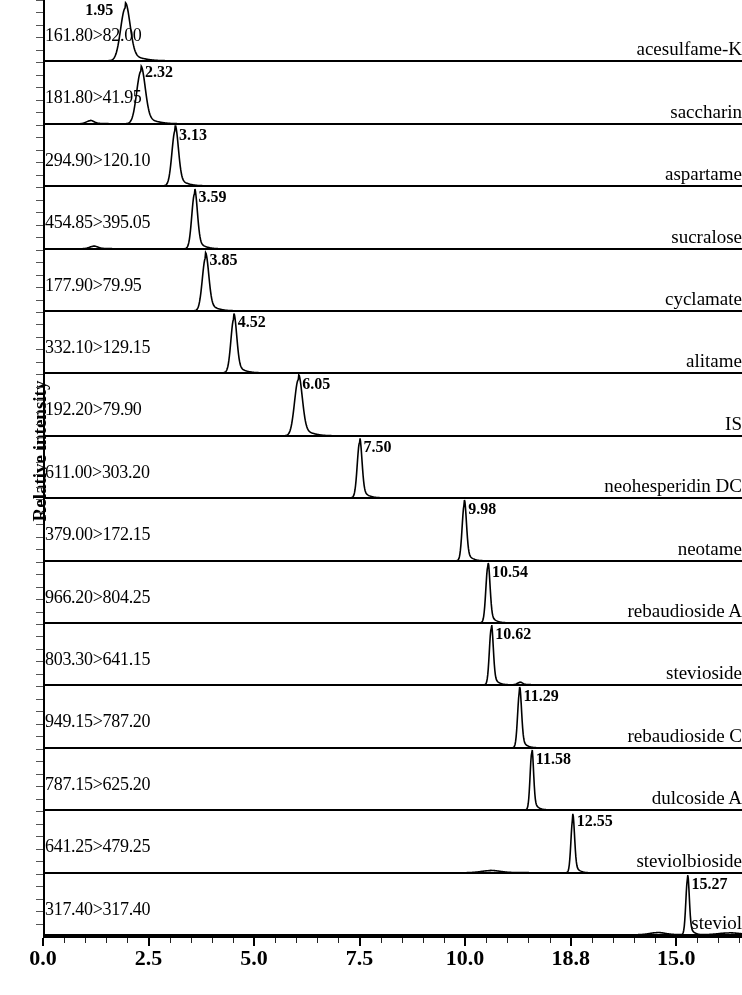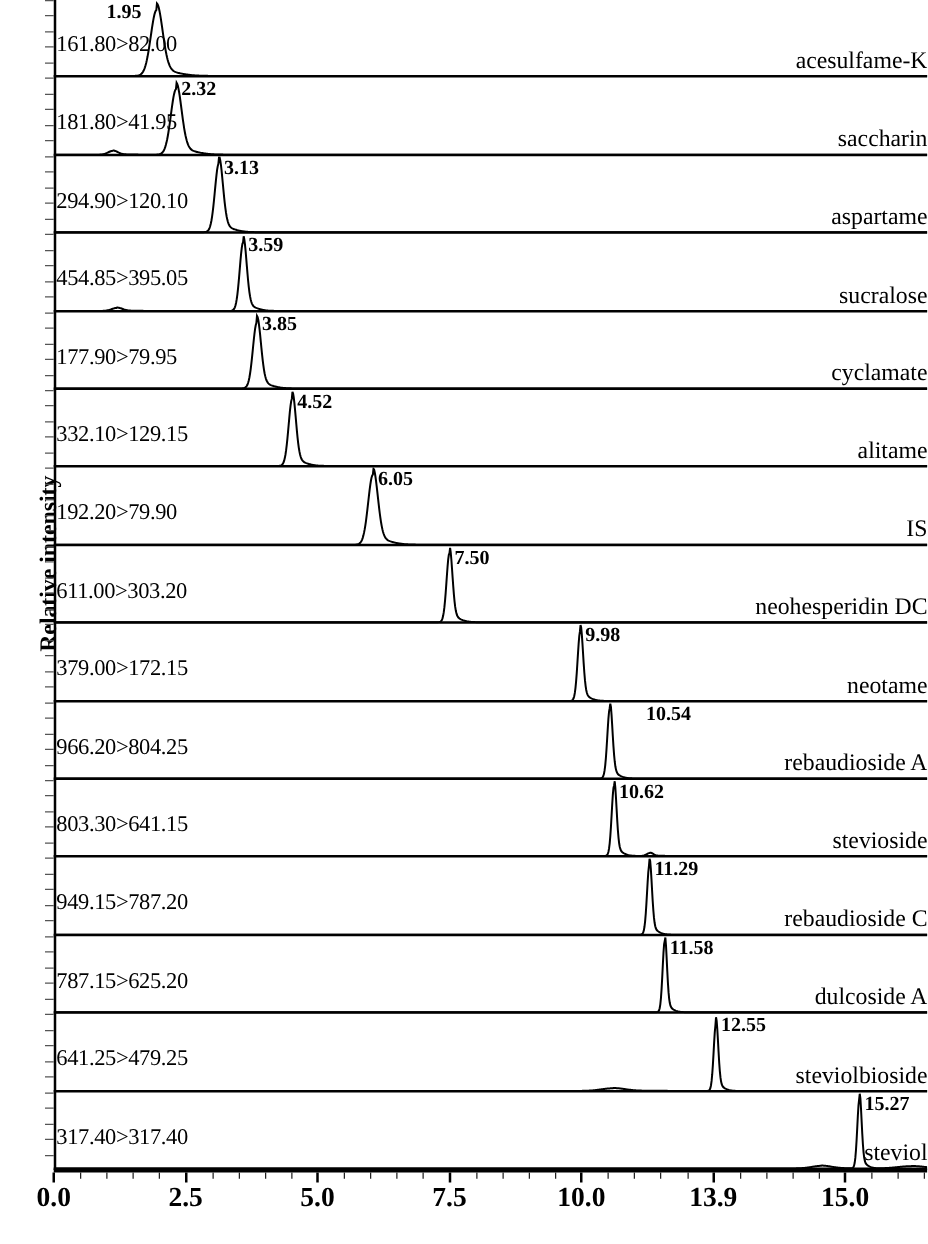--- a/index.html
+++ b/index.html
@@ -142,21 +142,21 @@
         <div class="cname" style="right: 0px; bottom: 2px;">neotame</div>
       </div>
       <div class="panel" style="top: 562px; height: 62px;">
         <div class="trace">
           <svg viewBox="0 0 699 62" preserveAspectRatio="none">
             <polyline points="0.00,60.76 0.51,60.76 1.01,60.76 1.52,60.76 2.03,60.76 2.53,60.76 3.04,60.76 3.55,60.76 4.05,60.76 4.56,60.76 5.07,60.76 5.57,60.76 6.08,60.76 6.58,60.76 7.09,60.76 7.60,60.76 8.10,60.76 8.61,60.76 9.12,60.76 9.62,60.76 10.13,60.76 10.64,60.76 11.14,60.76 11.65,60.76 12.16,60.76 12.66,60.76 13.17,60.76 13.68,60.76 14.18,60.76 14.69,60.76 15.20,60.76 15.70,60.76 16.21,60.76 16.72,60.76 17.22,60.76 17.73,60.76 18.23,60.76 18.74,60.76 19.25,60.76 19.75,60.76 20.26,60.76 20.77,60.76 21.27,60.76 21.78,60.76 22.29,60.76 22.79,60.76 23.30,60.76 23.81,60.76 24.31,60.76 24.82,60.76 25.33,60.76 25.83,60.76 26.34,60.76 26.85,60.76 27.35,60.76 27.86,60.76 28.37,60.76 28.87,60.76 29.38,60.76 29.88,60.76 30.39,60.76 30.90,60.76 31.40,60.76 31.91,60.76 32.42,60.76 32.92,60.76 33.43,60.76 33.94,60.76 34.44,60.76 34.95,60.76 35.46,60.76 35.96,60.76 36.47,60.76 36.98,60.76 37.48,60.76 37.99,60.76 38.50,60.76 39.00,60.76 39.51,60.76 40.02,60.76 40.52,60.76 41.03,60.76 41.53,60.76 42.04,60.76 42.55,60.76 43.05,60.76 43.56,60.76 44.07,60.76 44.57,60.76 45.08,60.76 45.59,60.76 46.09,60.76 46.60,60.76 47.11,60.76 47.61,60.76 48.12,60.76 48.63,60.76 49.13,60.76 49.64,60.76 50.15,60.76 50.65,60.76 51.16,60.76 51.67,60.76 52.17,60.76 52.68,60.76 53.18,60.76 53.69,60.76 54.20,60.76 54.70,60.76 55.21,60.76 55.72,60.76 56.22,60.76 56.73,60.76 57.24,60.76 57.74,60.76 58.25,60.76 58.76,60.76 59.26,60.76 59.77,60.76 60.28,60.76 60.78,60.76 61.29,60.76 61.80,60.76 62.30,60.76 62.81,60.76 63.32,60.76 63.82,60.76 64.33,60.76 64.83,60.76 65.34,60.76 65.85,60.76 66.35,60.76 66.86,60.76 67.37,60.76 67.87,60.76 68.38,60.76 68.89,60.76 69.39,60.76 69.90,60.76 70.41,60.76 70.91,60.76 71.42,60.76 71.93,60.76 72.43,60.76 72.94,60.76 73.45,60.76 73.95,60.76 74.46,60.76 74.97,60.76 75.47,60.76 75.98,60.76 76.48,60.76 76.99,60.76 77.50,60.76 78.00,60.76 78.51,60.76 79.02,60.76 79.52,60.76 80.03,60.76 80.54,60.76 81.04,60.76 81.55,60.76 82.06,60.76 82.56,60.76 83.07,60.76 83.58,60.76 84.08,60.76 84.59,60.76 85.10,60.76 85.60,60.76 86.11,60.76 86.62,60.76 87.12,60.76 87.63,60.76 88.13,60.76 88.64,60.76 89.15,60.76 89.65,60.76 90.16,60.76 90.67,60.76 91.17,60.76 91.68,60.76 92.19,60.76 92.69,60.76 93.20,60.76 93.71,60.76 94.21,60.76 94.72,60.76 95.23,60.76 95.73,60.76 96.24,60.76 96.75,60.76 97.25,60.76 97.76,60.76 98.27,60.76 98.77,60.76 99.28,60.76 99.78,60.76 100.29,60.76 100.80,60.76 101.30,60.76 101.81,60.76 102.32,60.76 102.82,60.76 103.33,60.76 103.84,60.76 104.34,60.76 104.85,60.76 105.36,60.76 105.86,60.76 106.37,60.76 106.88,60.76 107.38,60.76 107.89,60.76 108.40,60.76 108.90,60.76 109.41,60.76 109.92,60.76 110.42,60.76 110.93,60.76 111.43,60.76 111.94,60.76 112.45,60.76 112.95,60.76 113.46,60.76 113.97,60.76 114.47,60.76 114.98,60.76 115.49,60.76 115.99,60.76 116.50,60.76 117.01,60.76 117.51,60.76 118.02,60.76 118.53,60.76 119.03,60.76 119.54,60.76 120.05,60.76 120.55,60.76 121.06,60.76 121.57,60.76 122.07,60.76 122.58,60.76 123.08,60.76 123.59,60.76 124.10,60.76 124.60,60.76 125.11,60.76 125.62,60.76 126.12,60.76 126.63,60.76 127.14,60.76 127.64,60.76 128.15,60.76 128.66,60.76 129.16,60.76 129.67,60.76 130.18,60.76 130.68,60.76 131.19,60.76 131.70,60.76 132.20,60.76 132.71,60.76 133.22,60.76 133.72,60.76 134.23,60.76 134.73,60.76 135.24,60.76 135.75,60.76 136.25,60.76 136.76,60.76 137.27,60.76 137.77,60.76 138.28,60.76 138.79,60.76 139.29,60.76 139.80,60.76 140.31,60.76 140.81,60.76 141.32,60.76 141.83,60.76 142.33,60.76 142.84,60.76 143.35,60.76 143.85,60.76 144.36,60.76 144.87,60.76 145.37,60.76 145.88,60.76 146.38,60.76 146.89,60.76 147.40,60.76 147.90,60.76 148.41,60.76 148.92,60.76 149.42,60.76 149.93,60.76 150.44,60.76 150.94,60.76 151.45,60.76 151.96,60.76 152.46,60.76 152.97,60.76 153.48,60.76 153.98,60.76 154.49,60.76 155.00,60.76 155.50,60.76 156.01,60.76 156.52,60.76 157.02,60.76 157.53,60.76 158.03,60.76 158.54,60.76 159.05,60.76 159.55,60.76 160.06,60.76 160.57,60.76 161.07,60.76 161.58,60.76 162.09,60.76 162.59,60.76 163.10,60.76 163.61,60.76 164.11,60.76 164.62,60.76 165.13,60.76 165.63,60.76 166.14,60.76 166.65,60.76 167.15,60.76 167.66,60.76 168.17,60.76 168.67,60.76 169.18,60.76 169.68,60.76 170.19,60.76 170.70,60.76 171.20,60.76 171.71,60.76 172.22,60.76 172.72,60.76 173.23,60.76 173.74,60.76 174.24,60.76 174.75,60.76 175.26,60.76 175.76,60.76 176.27,60.76 176.78,60.76 177.28,60.76 177.79,60.76 178.30,60.76 178.80,60.76 179.31,60.76 179.82,60.76 180.32,60.76 180.83,60.76 181.33,60.76 181.84,60.76 182.35,60.76 182.85,60.76 183.36,60.76 183.87,60.76 184.37,60.76 184.88,60.76 185.39,60.76 185.89,60.76 186.40,60.76 186.91,60.76 187.41,60.76 187.92,60.76 188.43,60.76 188.93,60.76 189.44,60.76 189.95,60.76 190.45,60.76 190.96,60.76 191.47,60.76 191.97,60.76 192.48,60.76 192.98,60.76 193.49,60.76 194.00,60.76 194.50,60.76 195.01,60.76 195.52,60.76 196.02,60.76 196.53,60.76 197.04,60.76 197.54,60.76 198.05,60.76 198.56,60.76 199.06,60.76 199.57,60.76 200.08,60.76 200.58,60.76 201.09,60.76 201.60,60.76 202.10,60.76 202.61,60.76 203.12,60.76 203.62,60.76 204.13,60.76 204.63,60.76 205.14,60.76 205.65,60.76 206.15,60.76 206.66,60.76 207.17,60.76 207.67,60.76 208.18,60.76 208.69,60.76 209.19,60.76 209.70,60.76 210.21,60.76 210.71,60.76 211.22,60.76 211.73,60.76 212.23,60.76 212.74,60.76 213.25,60.76 213.75,60.76 214.26,60.76 214.77,60.76 215.27,60.76 215.78,60.76 216.28,60.76 216.79,60.76 217.30,60.76 217.80,60.76 218.31,60.76 218.82,60.76 219.32,60.76 219.83,60.76 220.34,60.76 220.84,60.76 221.35,60.76 221.86,60.76 222.36,60.76 222.87,60.76 223.38,60.76 223.88,60.76 224.39,60.76 224.90,60.76 225.40,60.76 225.91,60.76 226.42,60.76 226.92,60.76 227.43,60.76 227.93,60.76 228.44,60.76 228.95,60.76 229.45,60.76 229.96,60.76 230.47,60.76 230.97,60.76 231.48,60.76 231.99,60.76 232.49,60.76 233.00,60.76 233.51,60.76 234.01,60.76 234.52,60.76 235.03,60.76 235.53,60.76 236.04,60.76 236.55,60.76 237.05,60.76 237.56,60.76 238.07,60.76 238.57,60.76 239.08,60.76 239.58,60.76 240.09,60.76 240.60,60.76 241.10,60.76 241.61,60.76 242.12,60.76 242.62,60.76 243.13,60.76 243.64,60.76 244.14,60.76 244.65,60.76 245.16,60.76 245.66,60.76 246.17,60.76 246.68,60.76 247.18,60.76 247.69,60.76 248.20,60.76 248.70,60.76 249.21,60.76 249.72,60.76 250.22,60.76 250.73,60.76 251.23,60.76 251.74,60.76 252.25,60.76 252.75,60.76 253.26,60.76 253.77,60.76 254.27,60.76 254.78,60.76 255.29,60.76 255.79,60.76 256.30,60.76 256.81,60.76 257.31,60.76 257.82,60.76 258.33,60.76 258.83,60.76 259.34,60.76 259.85,60.76 260.35,60.76 260.86,60.76 261.37,60.76 261.87,60.76 262.38,60.76 262.88,60.76 263.39,60.76 263.90,60.76 264.40,60.76 264.91,60.76 265.42,60.76 265.92,60.76 266.43,60.76 266.94,60.76 267.44,60.76 267.95,60.76 268.46,60.76 268.96,60.76 269.47,60.76 269.98,60.76 270.48,60.76 270.99,60.76 271.50,60.76 272.00,60.76 272.51,60.76 273.02,60.76 273.52,60.76 274.03,60.76 274.53,60.76 275.04,60.76 275.55,60.76 276.05,60.76 276.56,60.76 277.07,60.76 277.57,60.76 278.08,60.76 278.59,60.76 279.09,60.76 279.60,60.76 280.11,60.76 280.61,60.76 281.12,60.76 281.63,60.76 282.13,60.76 282.64,60.76 283.15,60.76 283.65,60.76 284.16,60.76 284.67,60.76 285.17,60.76 285.68,60.76 286.18,60.76 286.69,60.76 287.20,60.76 287.70,60.76 288.21,60.76 288.72,60.76 289.22,60.76 289.73,60.76 290.24,60.76 290.74,60.76 291.25,60.76 291.76,60.76 292.26,60.76 292.77,60.76 293.28,60.76 293.78,60.76 294.29,60.76 294.80,60.76 295.30,60.76 295.81,60.76 296.32,60.76 296.82,60.76 297.33,60.76 297.83,60.76 298.34,60.76 298.85,60.76 299.35,60.76 299.86,60.76 300.37,60.76 300.87,60.76 301.38,60.76 301.89,60.76 302.39,60.76 302.90,60.76 303.41,60.76 303.91,60.76 304.42,60.76 304.93,60.76 305.43,60.76 305.94,60.76 306.45,60.76 306.95,60.76 307.46,60.76 307.97,60.76 308.47,60.76 308.98,60.76 309.48,60.76 309.99,60.76 310.50,60.76 311.00,60.76 311.51,60.76 312.02,60.76 312.52,60.76 313.03,60.76 313.54,60.76 314.04,60.76 314.55,60.76 315.06,60.76 315.56,60.76 316.07,60.76 316.58,60.76 317.08,60.76 317.59,60.76 318.10,60.76 318.60,60.76 319.11,60.76 319.62,60.76 320.12,60.76 320.63,60.76 321.13,60.76 321.64,60.76 322.15,60.76 322.65,60.76 323.16,60.76 323.67,60.76 324.17,60.76 324.68,60.76 325.19,60.76 325.69,60.76 326.20,60.76 326.71,60.76 327.21,60.76 327.72,60.76 328.23,60.76 328.73,60.76 329.24,60.76 329.75,60.76 330.25,60.76 330.76,60.76 331.27,60.76 331.77,60.76 332.28,60.76 332.78,60.76 333.29,60.76 333.80,60.76 334.30,60.76 334.81,60.76 335.32,60.76 335.82,60.76 336.33,60.76 336.84,60.76 337.34,60.76 337.85,60.76 338.36,60.76 338.86,60.76 339.37,60.76 339.88,60.76 340.38,60.76 340.89,60.76 341.40,60.76 341.90,60.76 342.41,60.76 342.92,60.76 343.42,60.76 343.93,60.76 344.43,60.76 344.94,60.76 345.45,60.76 345.95,60.76 346.46,60.76 346.97,60.76 347.47,60.76 347.98,60.76 348.49,60.76 348.99,60.76 349.50,60.76 350.01,60.76 350.51,60.76 351.02,60.76 351.53,60.76 352.03,60.76 352.54,60.76 353.05,60.76 353.55,60.76 354.06,60.76 354.57,60.76 355.07,60.76 355.58,60.76 356.08,60.76 356.59,60.76 357.10,60.76 357.60,60.76 358.11,60.76 358.62,60.76 359.12,60.76 359.63,60.76 360.14,60.76 360.64,60.76 361.15,60.76 361.66,60.76 362.16,60.76 362.67,60.76 363.18,60.76 363.68,60.76 364.19,60.76 364.70,60.76 365.20,60.76 365.71,60.76 366.22,60.76 366.72,60.76 367.23,60.76 367.73,60.76 368.24,60.76 368.75,60.76 369.25,60.76 369.76,60.76 370.27,60.76 370.77,60.76 371.28,60.76 371.79,60.76 372.29,60.76 372.80,60.76 373.31,60.76 373.81,60.76 374.32,60.76 374.83,60.76 375.33,60.76 375.84,60.76 376.35,60.76 376.85,60.76 377.36,60.76 377.87,60.76 378.37,60.76 378.88,60.76 379.38,60.76 379.89,60.76 380.40,60.76 380.90,60.76 381.41,60.76 381.92,60.76 382.42,60.76 382.93,60.76 383.44,60.76 383.94,60.76 384.45,60.76 384.96,60.76 385.46,60.76 385.97,60.76 386.48,60.76 386.98,60.76 387.49,60.76 388.00,60.76 388.50,60.76 389.01,60.76 389.52,60.76 390.02,60.76 390.53,60.76 391.03,60.76 391.54,60.76 392.05,60.76 392.55,60.76 393.06,60.76 393.57,60.76 394.07,60.76 394.58,60.76 395.09,60.76 395.59,60.76 396.10,60.76 396.61,60.76 397.11,60.76 397.62,60.76 398.13,60.76 398.63,60.76 399.14,60.76 399.65,60.76 400.15,60.76 400.66,60.76 401.17,60.76 401.67,60.76 402.18,60.76 402.68,60.76 403.19,60.76 403.70,60.76 404.20,60.76 404.71,60.76 405.22,60.76 405.72,60.76 406.23,60.76 406.74,60.76 407.24,60.76 407.75,60.76 408.26,60.76 408.76,60.76 409.27,60.76 409.78,60.76 410.28,60.76 410.79,60.76 411.30,60.76 411.80,60.76 412.31,60.76 412.82,60.76 413.32,60.76 413.83,60.76 414.33,60.76 414.84,60.76 415.35,60.76 415.85,60.76 416.36,60.76 416.87,60.76 417.37,60.76 417.88,60.76 418.39,60.76 418.89,60.76 419.40,60.76 419.91,60.76 420.41,60.76 420.92,60.76 421.43,60.76 421.93,60.76 422.44,60.76 422.95,60.76 423.45,60.76 423.96,60.76 424.47,60.76 424.97,60.76 425.48,60.76 425.98,60.76 426.49,60.76 427.00,60.76 427.50,60.76 428.01,60.76 428.52,60.76 429.02,60.76 429.53,60.76 430.04,60.76 430.54,60.76 431.05,60.76 431.56,60.76 432.06,60.76 432.57,60.76 433.08,60.76 433.58,60.76 434.09,60.76 434.60,60.76 435.10,60.76 435.61,60.76 436.12,60.76 436.62,60.75 437.13,60.72 437.63,60.67 438.14,60.54 438.65,60.27 439.15,59.74 439.66,58.75 440.17,57.05 440.67,54.32 441.18,50.25 441.69,44.66 442.19,37.57 442.70,29.40 443.21,20.91 443.71,13.18 444.22,7.41 444.73,4.56 445.23,1.00 445.74,3.46 446.25,10.10 446.75,18.33 447.26,26.98 447.77,35.05 448.27,41.88 448.78,47.19 449.28,51.04 449.79,53.67 450.30,55.38 450.80,56.48 451.31,57.19 451.82,57.69 452.32,58.06 452.83,58.37 453.34,58.64 453.84,58.89 454.35,59.12 454.86,59.33 455.36,59.52 455.87,59.69 456.38,59.85 456.88,59.98 457.39,60.11 457.90,60.21 458.40,60.31 458.91,60.39 459.42,60.45 459.92,60.51 460.43,60.56 460.93,60.60 461.44,60.63 461.95,60.66 462.45,60.68 462.96,60.70 463.47,60.71 463.97,60.72 464.48,60.73 464.99,60.74 465.49,60.74 466.00,60.75 466.51,60.75 467.01,60.75 467.52,60.76 468.03,60.76 468.53,60.76 469.04,60.76 469.55,60.76 470.05,60.76 470.56,60.76 471.07,60.76 471.57,60.76 472.08,60.76 472.58,60.76 473.09,60.76 473.60,60.76 474.10,60.76 474.61,60.76 475.12,60.76 475.62,60.76 476.13,60.76 476.64,60.76 477.14,60.76 477.65,60.76 478.16,60.76 478.66,60.76 479.17,60.76 479.68,60.76 480.18,60.76 480.69,60.76 481.20,60.76 481.70,60.76 482.21,60.76 482.72,60.76 483.22,60.76 483.73,60.76 484.23,60.76 484.74,60.76 485.25,60.76 485.75,60.76 486.26,60.76 486.77,60.76 487.27,60.76 487.78,60.76 488.29,60.76 488.79,60.76 489.30,60.76 489.81,60.76 490.31,60.76 490.82,60.76 491.33,60.76 491.83,60.76 492.34,60.76 492.85,60.76 493.35,60.76 493.86,60.76 494.37,60.76 494.87,60.76 495.38,60.76 495.88,60.76 496.39,60.76 496.90,60.76 497.40,60.76 497.91,60.76 498.42,60.76 498.92,60.76 499.43,60.76 499.94,60.76 500.44,60.76 500.95,60.76 501.46,60.76 501.96,60.76 502.47,60.76 502.98,60.76 503.48,60.76 503.99,60.76 504.50,60.76 505.00,60.76 505.51,60.76 506.02,60.76 506.52,60.76 507.03,60.76 507.53,60.76 508.04,60.76 508.55,60.76 509.05,60.76 509.56,60.76 510.07,60.76 510.57,60.76 511.08,60.76 511.59,60.76 512.09,60.76 512.60,60.76 513.11,60.76 513.61,60.76 514.12,60.76 514.63,60.76 515.13,60.76 515.64,60.76 516.15,60.76 516.65,60.76 517.16,60.76 517.67,60.76 518.17,60.76 518.68,60.76 519.18,60.76 519.69,60.76 520.20,60.76 520.70,60.76 521.21,60.76 521.72,60.76 522.22,60.76 522.73,60.76 523.24,60.76 523.74,60.76 524.25,60.76 524.76,60.76 525.26,60.76 525.77,60.76 526.28,60.76 526.78,60.76 527.29,60.76 527.80,60.76 528.30,60.76 528.81,60.76 529.32,60.76 529.82,60.76 530.33,60.76 530.83,60.76 531.34,60.76 531.85,60.76 532.35,60.76 532.86,60.76 533.37,60.76 533.87,60.76 534.38,60.76 534.89,60.76 535.39,60.76 535.90,60.76 536.41,60.76 536.91,60.76 537.42,60.76 537.93,60.76 538.43,60.76 538.94,60.76 539.45,60.76 539.95,60.76 540.46,60.76 540.97,60.76 541.47,60.76 541.98,60.76 542.48,60.76 542.99,60.76 543.50,60.76 544.00,60.76 544.51,60.76 545.02,60.76 545.52,60.76 546.03,60.76 546.54,60.76 547.04,60.76 547.55,60.76 548.06,60.76 548.56,60.76 549.07,60.76 549.58,60.76 550.08,60.76 550.59,60.76 551.10,60.76 551.60,60.76 552.11,60.76 552.62,60.76 553.12,60.76 553.63,60.76 554.13,60.76 554.64,60.76 555.15,60.76 555.65,60.76 556.16,60.76 556.67,60.76 557.17,60.76 557.68,60.76 558.19,60.76 558.69,60.76 559.20,60.76 559.71,60.76 560.21,60.76 560.72,60.76 561.23,60.76 561.73,60.76 562.24,60.76 562.75,60.76 563.25,60.76 563.76,60.76 564.27,60.76 564.77,60.76 565.28,60.76 565.78,60.76 566.29,60.76 566.80,60.76 567.30,60.76 567.81,60.76 568.32,60.76 568.82,60.76 569.33,60.76 569.84,60.76 570.34,60.76 570.85,60.76 571.36,60.76 571.86,60.76 572.37,60.76 572.88,60.76 573.38,60.76 573.89,60.76 574.40,60.76 574.90,60.76 575.41,60.76 575.92,60.76 576.42,60.76 576.93,60.76 577.43,60.76 577.94,60.76 578.45,60.76 578.95,60.76 579.46,60.76 579.97,60.76 580.47,60.76 580.98,60.76 581.49,60.76 581.99,60.76 582.50,60.76 583.01,60.76 583.51,60.76 584.02,60.76 584.53,60.76 585.03,60.76 585.54,60.76 586.05,60.76 586.55,60.76 587.06,60.76 587.57,60.76 588.07,60.76 588.58,60.76 589.08,60.76 589.59,60.76 590.10,60.76 590.60,60.76 591.11,60.76 591.62,60.76 592.12,60.76 592.63,60.76 593.14,60.76 593.64,60.76 594.15,60.76 594.66,60.76 595.16,60.76 595.67,60.76 596.18,60.76 596.68,60.76 597.19,60.76 597.70,60.76 598.20,60.76 598.71,60.76 599.22,60.76 599.72,60.76 600.23,60.76 600.73,60.76 601.24,60.76 601.75,60.76 602.25,60.76 602.76,60.76 603.27,60.76 603.77,60.76 604.28,60.76 604.79,60.76 605.29,60.76 605.80,60.76 606.31,60.76 606.81,60.76 607.32,60.76 607.83,60.76 608.33,60.76 608.84,60.76 609.35,60.76 609.85,60.76 610.36,60.76 610.87,60.76 611.37,60.76 611.88,60.76 612.38,60.76 612.89,60.76 613.40,60.76 613.90,60.76 614.41,60.76 614.92,60.76 615.42,60.76 615.93,60.76 616.44,60.76 616.94,60.76 617.45,60.76 617.96,60.76 618.46,60.76 618.97,60.76 619.48,60.76 619.98,60.76 620.49,60.76 621.00,60.76 621.50,60.76 622.01,60.76 622.52,60.76 623.02,60.76 623.53,60.76 624.03,60.76 624.54,60.76 625.05,60.76 625.55,60.76 626.06,60.76 626.57,60.76 627.07,60.76 627.58,60.76 628.09,60.76 628.59,60.76 629.10,60.76 629.61,60.76 630.11,60.76 630.62,60.76 631.13,60.76 631.63,60.76 632.14,60.76 632.65,60.76 633.15,60.76 633.66,60.76 634.17,60.76 634.67,60.76 635.18,60.76 635.68,60.76 636.19,60.76 636.70,60.76 637.20,60.76 637.71,60.76 638.22,60.76 638.72,60.76 639.23,60.76 639.74,60.76 640.24,60.76 640.75,60.76 641.26,60.76 641.76,60.76 642.27,60.76 642.78,60.76 643.28,60.76 643.79,60.76 644.30,60.76 644.80,60.76 645.31,60.76 645.82,60.76 646.32,60.76 646.83,60.76 647.33,60.76 647.84,60.76 648.35,60.76 648.85,60.76 649.36,60.76 649.87,60.76 650.37,60.76 650.88,60.76 651.39,60.76 651.89,60.76 652.40,60.76 652.91,60.76 653.41,60.76 653.92,60.76 654.43,60.76 654.93,60.76 655.44,60.76 655.95,60.76 656.45,60.76 656.96,60.76 657.47,60.76 657.97,60.76 658.48,60.76 658.98,60.76 659.49,60.76 660.00,60.76 660.50,60.76 661.01,60.76 661.52,60.76 662.02,60.76 662.53,60.76 663.04,60.76 663.54,60.76 664.05,60.76 664.56,60.76 665.06,60.76 665.57,60.76 666.08,60.76 666.58,60.76 667.09,60.76 667.60,60.76 668.10,60.76 668.61,60.76 669.12,60.76 669.62,60.76 670.13,60.76 670.63,60.76 671.14,60.76 671.65,60.76 672.15,60.76 672.66,60.76 673.17,60.76 673.67,60.76 674.18,60.76 674.69,60.76 675.19,60.76 675.70,60.76 676.21,60.76 676.71,60.76 677.22,60.76 677.73,60.76 678.23,60.76 678.74,60.76 679.25,60.76 679.75,60.76 680.26,60.76 680.77,60.76 681.27,60.76 681.78,60.76 682.28,60.76 682.79,60.76 683.30,60.76 683.80,60.76 684.31,60.76 684.82,60.76 685.32,60.76 685.83,60.76 686.34,60.76 686.84,60.76 687.35,60.76 687.86,60.76 688.36,60.76 688.87,60.76 689.38,60.76 689.88,60.76 690.39,60.76 690.90,60.76 691.40,60.76 691.91,60.76 692.42,60.76 692.92,60.76 693.43,60.76 693.93,60.76 694.44,60.76 694.95,60.76 695.45,60.76 695.96,60.76 696.47,60.76 696.97,60.76 697.48,60.76 697.99,60.76 698.49,60.76 699.00,60.76" fill="none" stroke="#000000" stroke-width="1.6" vector-effect="non-scaling-stroke"></polyline>
           </svg>
         </div>
         <div class="panel-base"></div>
         <div class="mrm" style="left: 2px; top: 24.8px;">966.20&gt;804.25</div>
-        <div class="rt" style="left: 448.895px; top: 1.24px; margin-left: 25px;">10.54</div>
+        <div class="rt" style="left: 448.895px; top: 1.24px;">10.54</div>
         <div class="cname" style="right: 0px; bottom: 2px;">rebaudioside A</div>
       </div>
       <div class="panel" style="top: 624px; height: 62px;">
         <div class="trace">
           <svg viewBox="0 0 699 62" preserveAspectRatio="none">
             <polyline points="0.00,60.76 0.51,60.76 1.01,60.76 1.52,60.76 2.03,60.76 2.53,60.76 3.04,60.76 3.55,60.76 4.05,60.76 4.56,60.76 5.07,60.76 5.57,60.76 6.08,60.76 6.58,60.76 7.09,60.76 7.60,60.76 8.10,60.76 8.61,60.76 9.12,60.76 9.62,60.76 10.13,60.76 10.64,60.76 11.14,60.76 11.65,60.76 12.16,60.76 12.66,60.76 13.17,60.76 13.68,60.76 14.18,60.76 14.69,60.76 15.20,60.76 15.70,60.76 16.21,60.76 16.72,60.76 17.22,60.76 17.73,60.76 18.23,60.76 18.74,60.76 19.25,60.76 19.75,60.76 20.26,60.76 20.77,60.76 21.27,60.76 21.78,60.76 22.29,60.76 22.79,60.76 23.30,60.76 23.81,60.76 24.31,60.76 24.82,60.76 25.33,60.76 25.83,60.76 26.34,60.76 26.85,60.76 27.35,60.76 27.86,60.76 28.37,60.76 28.87,60.76 29.38,60.76 29.88,60.76 30.39,60.76 30.90,60.76 31.40,60.76 31.91,60.76 32.42,60.76 32.92,60.76 33.43,60.76 33.94,60.76 34.44,60.76 34.95,60.76 35.46,60.76 35.96,60.76 36.47,60.76 36.98,60.76 37.48,60.76 37.99,60.76 38.50,60.76 39.00,60.76 39.51,60.76 40.02,60.76 40.52,60.76 41.03,60.76 41.53,60.76 42.04,60.76 42.55,60.76 43.05,60.76 43.56,60.76 44.07,60.76 44.57,60.76 45.08,60.76 45.59,60.76 46.09,60.76 46.60,60.76 47.11,60.76 47.61,60.76 48.12,60.76 48.63,60.76 49.13,60.76 49.64,60.76 50.15,60.76 50.65,60.76 51.16,60.76 51.67,60.76 52.17,60.76 52.68,60.76 53.18,60.76 53.69,60.76 54.20,60.76 54.70,60.76 55.21,60.76 55.72,60.76 56.22,60.76 56.73,60.76 57.24,60.76 57.74,60.76 58.25,60.76 58.76,60.76 59.26,60.76 59.77,60.76 60.28,60.76 60.78,60.76 61.29,60.76 61.80,60.76 62.30,60.76 62.81,60.76 63.32,60.76 63.82,60.76 64.33,60.76 64.83,60.76 65.34,60.76 65.85,60.76 66.35,60.76 66.86,60.76 67.37,60.76 67.87,60.76 68.38,60.76 68.89,60.76 69.39,60.76 69.90,60.76 70.41,60.76 70.91,60.76 71.42,60.76 71.93,60.76 72.43,60.76 72.94,60.76 73.45,60.76 73.95,60.76 74.46,60.76 74.97,60.76 75.47,60.76 75.98,60.76 76.48,60.76 76.99,60.76 77.50,60.76 78.00,60.76 78.51,60.76 79.02,60.76 79.52,60.76 80.03,60.76 80.54,60.76 81.04,60.76 81.55,60.76 82.06,60.76 82.56,60.76 83.07,60.76 83.58,60.76 84.08,60.76 84.59,60.76 85.10,60.76 85.60,60.76 86.11,60.76 86.62,60.76 87.12,60.76 87.63,60.76 88.13,60.76 88.64,60.76 89.15,60.76 89.65,60.76 90.16,60.76 90.67,60.76 91.17,60.76 91.68,60.76 92.19,60.76 92.69,60.76 93.20,60.76 93.71,60.76 94.21,60.76 94.72,60.76 95.23,60.76 95.73,60.76 96.24,60.76 96.75,60.76 97.25,60.76 97.76,60.76 98.27,60.76 98.77,60.76 99.28,60.76 99.78,60.76 100.29,60.76 100.80,60.76 101.30,60.76 101.81,60.76 102.32,60.76 102.82,60.76 103.33,60.76 103.84,60.76 104.34,60.76 104.85,60.76 105.36,60.76 105.86,60.76 106.37,60.76 106.88,60.76 107.38,60.76 107.89,60.76 108.40,60.76 108.90,60.76 109.41,60.76 109.92,60.76 110.42,60.76 110.93,60.76 111.43,60.76 111.94,60.76 112.45,60.76 112.95,60.76 113.46,60.76 113.97,60.76 114.47,60.76 114.98,60.76 115.49,60.76 115.99,60.76 116.50,60.76 117.01,60.76 117.51,60.76 118.02,60.76 118.53,60.76 119.03,60.76 119.54,60.76 120.05,60.76 120.55,60.76 121.06,60.76 121.57,60.76 122.07,60.76 122.58,60.76 123.08,60.76 123.59,60.76 124.10,60.76 124.60,60.76 125.11,60.76 125.62,60.76 126.12,60.76 126.63,60.76 127.14,60.76 127.64,60.76 128.15,60.76 128.66,60.76 129.16,60.76 129.67,60.76 130.18,60.76 130.68,60.76 131.19,60.76 131.70,60.76 132.20,60.76 132.71,60.76 133.22,60.76 133.72,60.76 134.23,60.76 134.73,60.76 135.24,60.76 135.75,60.76 136.25,60.76 136.76,60.76 137.27,60.76 137.77,60.76 138.28,60.76 138.79,60.76 139.29,60.76 139.80,60.76 140.31,60.76 140.81,60.76 141.32,60.76 141.83,60.76 142.33,60.76 142.84,60.76 143.35,60.76 143.85,60.76 144.36,60.76 144.87,60.76 145.37,60.76 145.88,60.76 146.38,60.76 146.89,60.76 147.40,60.76 147.90,60.76 148.41,60.76 148.92,60.76 149.42,60.76 149.93,60.76 150.44,60.76 150.94,60.76 151.45,60.76 151.96,60.76 152.46,60.76 152.97,60.76 153.48,60.76 153.98,60.76 154.49,60.76 155.00,60.76 155.50,60.76 156.01,60.76 156.52,60.76 157.02,60.76 157.53,60.76 158.03,60.76 158.54,60.76 159.05,60.76 159.55,60.76 160.06,60.76 160.57,60.76 161.07,60.76 161.58,60.76 162.09,60.76 162.59,60.76 163.10,60.76 163.61,60.76 164.11,60.76 164.62,60.76 165.13,60.76 165.63,60.76 166.14,60.76 166.65,60.76 167.15,60.76 167.66,60.76 168.17,60.76 168.67,60.76 169.18,60.76 169.68,60.76 170.19,60.76 170.70,60.76 171.20,60.76 171.71,60.76 172.22,60.76 172.72,60.76 173.23,60.76 173.74,60.76 174.24,60.76 174.75,60.76 175.26,60.76 175.76,60.76 176.27,60.76 176.78,60.76 177.28,60.76 177.79,60.76 178.30,60.76 178.80,60.76 179.31,60.76 179.82,60.76 180.32,60.76 180.83,60.76 181.33,60.76 181.84,60.76 182.35,60.76 182.85,60.76 183.36,60.76 183.87,60.76 184.37,60.76 184.88,60.76 185.39,60.76 185.89,60.76 186.40,60.76 186.91,60.76 187.41,60.76 187.92,60.76 188.43,60.76 188.93,60.76 189.44,60.76 189.95,60.76 190.45,60.76 190.96,60.76 191.47,60.76 191.97,60.76 192.48,60.76 192.98,60.76 193.49,60.76 194.00,60.76 194.50,60.76 195.01,60.76 195.52,60.76 196.02,60.76 196.53,60.76 197.04,60.76 197.54,60.76 198.05,60.76 198.56,60.76 199.06,60.76 199.57,60.76 200.08,60.76 200.58,60.76 201.09,60.76 201.60,60.76 202.10,60.76 202.61,60.76 203.12,60.76 203.62,60.76 204.13,60.76 204.63,60.76 205.14,60.76 205.65,60.76 206.15,60.76 206.66,60.76 207.17,60.76 207.67,60.76 208.18,60.76 208.69,60.76 209.19,60.76 209.70,60.76 210.21,60.76 210.71,60.76 211.22,60.76 211.73,60.76 212.23,60.76 212.74,60.76 213.25,60.76 213.75,60.76 214.26,60.76 214.77,60.76 215.27,60.76 215.78,60.76 216.28,60.76 216.79,60.76 217.30,60.76 217.80,60.76 218.31,60.76 218.82,60.76 219.32,60.76 219.83,60.76 220.34,60.76 220.84,60.76 221.35,60.76 221.86,60.76 222.36,60.76 222.87,60.76 223.38,60.76 223.88,60.76 224.39,60.76 224.90,60.76 225.40,60.76 225.91,60.76 226.42,60.76 226.92,60.76 227.43,60.76 227.93,60.76 228.44,60.76 228.95,60.76 229.45,60.76 229.96,60.76 230.47,60.76 230.97,60.76 231.48,60.76 231.99,60.76 232.49,60.76 233.00,60.76 233.51,60.76 234.01,60.76 234.52,60.76 235.03,60.76 235.53,60.76 236.04,60.76 236.55,60.76 237.05,60.76 237.56,60.76 238.07,60.76 238.57,60.76 239.08,60.76 239.58,60.76 240.09,60.76 240.60,60.76 241.10,60.76 241.61,60.76 242.12,60.76 242.62,60.76 243.13,60.76 243.64,60.76 244.14,60.76 244.65,60.76 245.16,60.76 245.66,60.76 246.17,60.76 246.68,60.76 247.18,60.76 247.69,60.76 248.20,60.76 248.70,60.76 249.21,60.76 249.72,60.76 250.22,60.76 250.73,60.76 251.23,60.76 251.74,60.76 252.25,60.76 252.75,60.76 253.26,60.76 253.77,60.76 254.27,60.76 254.78,60.76 255.29,60.76 255.79,60.76 256.30,60.76 256.81,60.76 257.31,60.76 257.82,60.76 258.33,60.76 258.83,60.76 259.34,60.76 259.85,60.76 260.35,60.76 260.86,60.76 261.37,60.76 261.87,60.76 262.38,60.76 262.88,60.76 263.39,60.76 263.90,60.76 264.40,60.76 264.91,60.76 265.42,60.76 265.92,60.76 266.43,60.76 266.94,60.76 267.44,60.76 267.95,60.76 268.46,60.76 268.96,60.76 269.47,60.76 269.98,60.76 270.48,60.76 270.99,60.76 271.50,60.76 272.00,60.76 272.51,60.76 273.02,60.76 273.52,60.76 274.03,60.76 274.53,60.76 275.04,60.76 275.55,60.76 276.05,60.76 276.56,60.76 277.07,60.76 277.57,60.76 278.08,60.76 278.59,60.76 279.09,60.76 279.60,60.76 280.11,60.76 280.61,60.76 281.12,60.76 281.63,60.76 282.13,60.76 282.64,60.76 283.15,60.76 283.65,60.76 284.16,60.76 284.67,60.76 285.17,60.76 285.68,60.76 286.18,60.76 286.69,60.76 287.20,60.76 287.70,60.76 288.21,60.76 288.72,60.76 289.22,60.76 289.73,60.76 290.24,60.76 290.74,60.76 291.25,60.76 291.76,60.76 292.26,60.76 292.77,60.76 293.28,60.76 293.78,60.76 294.29,60.76 294.80,60.76 295.30,60.76 295.81,60.76 296.32,60.76 296.82,60.76 297.33,60.76 297.83,60.76 298.34,60.76 298.85,60.76 299.35,60.76 299.86,60.76 300.37,60.76 300.87,60.76 301.38,60.76 301.89,60.76 302.39,60.76 302.90,60.76 303.41,60.76 303.91,60.76 304.42,60.76 304.93,60.76 305.43,60.76 305.94,60.76 306.45,60.76 306.95,60.76 307.46,60.76 307.97,60.76 308.47,60.76 308.98,60.76 309.48,60.76 309.99,60.76 310.50,60.76 311.00,60.76 311.51,60.76 312.02,60.76 312.52,60.76 313.03,60.76 313.54,60.76 314.04,60.76 314.55,60.76 315.06,60.76 315.56,60.76 316.07,60.76 316.58,60.76 317.08,60.76 317.59,60.76 318.10,60.76 318.60,60.76 319.11,60.76 319.62,60.76 320.12,60.76 320.63,60.76 321.13,60.76 321.64,60.76 322.15,60.76 322.65,60.76 323.16,60.76 323.67,60.76 324.17,60.76 324.68,60.76 325.19,60.76 325.69,60.76 326.20,60.76 326.71,60.76 327.21,60.76 327.72,60.76 328.23,60.76 328.73,60.76 329.24,60.76 329.75,60.76 330.25,60.76 330.76,60.76 331.27,60.76 331.77,60.76 332.28,60.76 332.78,60.76 333.29,60.76 333.80,60.76 334.30,60.76 334.81,60.76 335.32,60.76 335.82,60.76 336.33,60.76 336.84,60.76 337.34,60.76 337.85,60.76 338.36,60.76 338.86,60.76 339.37,60.76 339.88,60.76 340.38,60.76 340.89,60.76 341.40,60.76 341.90,60.76 342.41,60.76 342.92,60.76 343.42,60.76 343.93,60.76 344.43,60.76 344.94,60.76 345.45,60.76 345.95,60.76 346.46,60.76 346.97,60.76 347.47,60.76 347.98,60.76 348.49,60.76 348.99,60.76 349.50,60.76 350.01,60.76 350.51,60.76 351.02,60.76 351.53,60.76 352.03,60.76 352.54,60.76 353.05,60.76 353.55,60.76 354.06,60.76 354.57,60.76 355.07,60.76 355.58,60.76 356.08,60.76 356.59,60.76 357.10,60.76 357.60,60.76 358.11,60.76 358.62,60.76 359.12,60.76 359.63,60.76 360.14,60.76 360.64,60.76 361.15,60.76 361.66,60.76 362.16,60.76 362.67,60.76 363.18,60.76 363.68,60.76 364.19,60.76 364.70,60.76 365.20,60.76 365.71,60.76 366.22,60.76 366.72,60.76 367.23,60.76 367.73,60.76 368.24,60.76 368.75,60.76 369.25,60.76 369.76,60.76 370.27,60.76 370.77,60.76 371.28,60.76 371.79,60.76 372.29,60.76 372.80,60.76 373.31,60.76 373.81,60.76 374.32,60.76 374.83,60.76 375.33,60.76 375.84,60.76 376.35,60.76 376.85,60.76 377.36,60.76 377.87,60.76 378.37,60.76 378.88,60.76 379.38,60.76 379.89,60.76 380.40,60.76 380.90,60.76 381.41,60.76 381.92,60.76 382.42,60.76 382.93,60.76 383.44,60.76 383.94,60.76 384.45,60.76 384.96,60.76 385.46,60.76 385.97,60.76 386.48,60.76 386.98,60.76 387.49,60.76 388.00,60.76 388.50,60.76 389.01,60.76 389.52,60.76 390.02,60.76 390.53,60.76 391.03,60.76 391.54,60.76 392.05,60.76 392.55,60.76 393.06,60.76 393.57,60.76 394.07,60.76 394.58,60.76 395.09,60.76 395.59,60.76 396.10,60.76 396.61,60.76 397.11,60.76 397.62,60.76 398.13,60.76 398.63,60.76 399.14,60.76 399.65,60.76 400.15,60.76 400.66,60.76 401.17,60.76 401.67,60.76 402.18,60.76 402.68,60.76 403.19,60.76 403.70,60.76 404.20,60.76 404.71,60.76 405.22,60.76 405.72,60.76 406.23,60.76 406.74,60.76 407.24,60.76 407.75,60.76 408.26,60.76 408.76,60.76 409.27,60.76 409.78,60.76 410.28,60.76 410.79,60.76 411.30,60.76 411.80,60.76 412.31,60.76 412.82,60.76 413.32,60.76 413.83,60.76 414.33,60.76 414.84,60.76 415.35,60.76 415.85,60.76 416.36,60.76 416.87,60.76 417.37,60.76 417.88,60.76 418.39,60.76 418.89,60.76 419.40,60.76 419.91,60.76 420.41,60.76 420.92,60.76 421.43,60.76 421.93,60.76 422.44,60.76 422.95,60.76 423.45,60.76 423.96,60.76 424.47,60.76 424.97,60.76 425.48,60.76 425.98,60.76 426.49,60.76 427.00,60.76 427.50,60.76 428.01,60.76 428.52,60.76 429.02,60.76 429.53,60.76 430.04,60.76 430.54,60.76 431.05,60.76 431.56,60.76 432.06,60.76 432.57,60.76 433.08,60.76 433.58,60.76 434.09,60.76 434.60,60.76 435.10,60.76 435.61,60.76 436.12,60.76 436.62,60.76 437.13,60.76 437.63,60.76 438.14,60.76 438.65,60.76 439.15,60.76 439.66,60.76 440.17,60.75 440.67,60.74 441.18,60.71 441.69,60.62 442.19,60.42 442.70,60.00 443.21,59.15 443.71,57.59 444.22,54.97 444.73,50.88 445.23,45.08 445.74,37.57 446.25,28.83 446.75,19.81 447.26,11.84 447.77,6.33 448.27,4.36 448.78,1.00 449.28,6.29 449.79,14.37 450.30,23.54 450.80,32.47 451.31,40.20 451.82,46.25 452.32,50.61 452.83,53.53 453.34,55.38 453.84,56.53 454.35,57.27 454.86,57.77 455.36,58.15 455.87,58.46 456.38,58.74 456.88,59.00 457.39,59.23 457.90,59.44 458.40,59.64 458.91,59.81 459.42,59.96 459.92,60.09 460.43,60.21 460.93,60.31 461.44,60.39 461.95,60.46 462.45,60.52 462.96,60.57 463.47,60.61 463.97,60.64 464.48,60.67 464.99,60.69 465.49,60.71 466.00,60.72 466.51,60.73 467.01,60.74 467.52,60.74 468.03,60.74 468.53,60.74 469.04,60.74 469.55,60.72 470.05,60.70 470.56,60.66 471.07,60.60 471.57,60.51 472.08,60.39 472.58,60.23 473.09,60.02 473.60,59.77 474.10,59.50 474.61,59.21 475.12,58.93 475.62,58.68 476.13,58.49 476.64,58.38 477.14,58.13 477.65,58.20 478.16,58.37 478.66,58.60 479.17,58.88 479.68,59.18 480.18,59.46 480.69,59.73 481.20,59.96 481.70,60.14 482.21,60.29 482.72,60.40 483.22,60.48 483.73,60.53 484.23,60.57 484.74,60.60 485.25,60.62 485.75,60.63 486.26,60.65 486.77,60.66 487.27,60.67 487.78,60.67 488.29,60.68 488.79,60.69 489.30,60.70 489.81,60.70 490.31,60.71 490.82,60.72 491.33,60.72 491.83,60.73 492.34,60.73 492.85,60.73 493.35,60.74 493.86,60.74 494.37,60.74 494.87,60.75 495.38,60.75 495.88,60.75 496.39,60.75 496.90,60.75 497.40,60.75 497.91,60.76 498.42,60.76 498.92,60.76 499.43,60.76 499.94,60.76 500.44,60.76 500.95,60.76 501.46,60.76 501.96,60.76 502.47,60.76 502.98,60.76 503.48,60.76 503.99,60.76 504.50,60.76 505.00,60.76 505.51,60.76 506.02,60.76 506.52,60.76 507.03,60.76 507.53,60.76 508.04,60.76 508.55,60.76 509.05,60.76 509.56,60.76 510.07,60.76 510.57,60.76 511.08,60.76 511.59,60.76 512.09,60.76 512.60,60.76 513.11,60.76 513.61,60.76 514.12,60.76 514.63,60.76 515.13,60.76 515.64,60.76 516.15,60.76 516.65,60.76 517.16,60.76 517.67,60.76 518.17,60.76 518.68,60.76 519.18,60.76 519.69,60.76 520.20,60.76 520.70,60.76 521.21,60.76 521.72,60.76 522.22,60.76 522.73,60.76 523.24,60.76 523.74,60.76 524.25,60.76 524.76,60.76 525.26,60.76 525.77,60.76 526.28,60.76 526.78,60.76 527.29,60.76 527.80,60.76 528.30,60.76 528.81,60.76 529.32,60.76 529.82,60.76 530.33,60.76 530.83,60.76 531.34,60.76 531.85,60.76 532.35,60.76 532.86,60.76 533.37,60.76 533.87,60.76 534.38,60.76 534.89,60.76 535.39,60.76 535.90,60.76 536.41,60.76 536.91,60.76 537.42,60.76 537.93,60.76 538.43,60.76 538.94,60.76 539.45,60.76 539.95,60.76 540.46,60.76 540.97,60.76 541.47,60.76 541.98,60.76 542.48,60.76 542.99,60.76 543.50,60.76 544.00,60.76 544.51,60.76 545.02,60.76 545.52,60.76 546.03,60.76 546.54,60.76 547.04,60.76 547.55,60.76 548.06,60.76 548.56,60.76 549.07,60.76 549.58,60.76 550.08,60.76 550.59,60.76 551.10,60.76 551.60,60.76 552.11,60.76 552.62,60.76 553.12,60.76 553.63,60.76 554.13,60.76 554.64,60.76 555.15,60.76 555.65,60.76 556.16,60.76 556.67,60.76 557.17,60.76 557.68,60.76 558.19,60.76 558.69,60.76 559.20,60.76 559.71,60.76 560.21,60.76 560.72,60.76 561.23,60.76 561.73,60.76 562.24,60.76 562.75,60.76 563.25,60.76 563.76,60.76 564.27,60.76 564.77,60.76 565.28,60.76 565.78,60.76 566.29,60.76 566.80,60.76 567.30,60.76 567.81,60.76 568.32,60.76 568.82,60.76 569.33,60.76 569.84,60.76 570.34,60.76 570.85,60.76 571.36,60.76 571.86,60.76 572.37,60.76 572.88,60.76 573.38,60.76 573.89,60.76 574.40,60.76 574.90,60.76 575.41,60.76 575.92,60.76 576.42,60.76 576.93,60.76 577.43,60.76 577.94,60.76 578.45,60.76 578.95,60.76 579.46,60.76 579.97,60.76 580.47,60.76 580.98,60.76 581.49,60.76 581.99,60.76 582.50,60.76 583.01,60.76 583.51,60.76 584.02,60.76 584.53,60.76 585.03,60.76 585.54,60.76 586.05,60.76 586.55,60.76 587.06,60.76 587.57,60.76 588.07,60.76 588.58,60.76 589.08,60.76 589.59,60.76 590.10,60.76 590.60,60.76 591.11,60.76 591.62,60.76 592.12,60.76 592.63,60.76 593.14,60.76 593.64,60.76 594.15,60.76 594.66,60.76 595.16,60.76 595.67,60.76 596.18,60.76 596.68,60.76 597.19,60.76 597.70,60.76 598.20,60.76 598.71,60.76 599.22,60.76 599.72,60.76 600.23,60.76 600.73,60.76 601.24,60.76 601.75,60.76 602.25,60.76 602.76,60.76 603.27,60.76 603.77,60.76 604.28,60.76 604.79,60.76 605.29,60.76 605.80,60.76 606.31,60.76 606.81,60.76 607.32,60.76 607.83,60.76 608.33,60.76 608.84,60.76 609.35,60.76 609.85,60.76 610.36,60.76 610.87,60.76 611.37,60.76 611.88,60.76 612.38,60.76 612.89,60.76 613.40,60.76 613.90,60.76 614.41,60.76 614.92,60.76 615.42,60.76 615.93,60.76 616.44,60.76 616.94,60.76 617.45,60.76 617.96,60.76 618.46,60.76 618.97,60.76 619.48,60.76 619.98,60.76 620.49,60.76 621.00,60.76 621.50,60.76 622.01,60.76 622.52,60.76 623.02,60.76 623.53,60.76 624.03,60.76 624.54,60.76 625.05,60.76 625.55,60.76 626.06,60.76 626.57,60.76 627.07,60.76 627.58,60.76 628.09,60.76 628.59,60.76 629.10,60.76 629.61,60.76 630.11,60.76 630.62,60.76 631.13,60.76 631.63,60.76 632.14,60.76 632.65,60.76 633.15,60.76 633.66,60.76 634.17,60.76 634.67,60.76 635.18,60.76 635.68,60.76 636.19,60.76 636.70,60.76 637.20,60.76 637.71,60.76 638.22,60.76 638.72,60.76 639.23,60.76 639.74,60.76 640.24,60.76 640.75,60.76 641.26,60.76 641.76,60.76 642.27,60.76 642.78,60.76 643.28,60.76 643.79,60.76 644.30,60.76 644.80,60.76 645.31,60.76 645.82,60.76 646.32,60.76 646.83,60.76 647.33,60.76 647.84,60.76 648.35,60.76 648.85,60.76 649.36,60.76 649.87,60.76 650.37,60.76 650.88,60.76 651.39,60.76 651.89,60.76 652.40,60.76 652.91,60.76 653.41,60.76 653.92,60.76 654.43,60.76 654.93,60.76 655.44,60.76 655.95,60.76 656.45,60.76 656.96,60.76 657.47,60.76 657.97,60.76 658.48,60.76 658.98,60.76 659.49,60.76 660.00,60.76 660.50,60.76 661.01,60.76 661.52,60.76 662.02,60.76 662.53,60.76 663.04,60.76 663.54,60.76 664.05,60.76 664.56,60.76 665.06,60.76 665.57,60.76 666.08,60.76 666.58,60.76 667.09,60.76 667.60,60.76 668.10,60.76 668.61,60.76 669.12,60.76 669.62,60.76 670.13,60.76 670.63,60.76 671.14,60.76 671.65,60.76 672.15,60.76 672.66,60.76 673.17,60.76 673.67,60.76 674.18,60.76 674.69,60.76 675.19,60.76 675.70,60.76 676.21,60.76 676.71,60.76 677.22,60.76 677.73,60.76 678.23,60.76 678.74,60.76 679.25,60.76 679.75,60.76 680.26,60.76 680.77,60.76 681.27,60.76 681.78,60.76 682.28,60.76 682.79,60.76 683.30,60.76 683.80,60.76 684.31,60.76 684.82,60.76 685.32,60.76 685.83,60.76 686.34,60.76 686.84,60.76 687.35,60.76 687.86,60.76 688.36,60.76 688.87,60.76 689.38,60.76 689.88,60.76 690.39,60.76 690.90,60.76 691.40,60.76 691.91,60.76 692.42,60.76 692.92,60.76 693.43,60.76 693.93,60.76 694.44,60.76 694.95,60.76 695.45,60.76 695.96,60.76 696.47,60.76 696.97,60.76 697.48,60.76 697.99,60.76 698.49,60.76 699.00,60.76" fill="none" stroke="#000000" stroke-width="1.6" vector-effect="non-scaling-stroke"></polyline>
           </svg>
         </div>
         <div class="panel-base"></div>
         <div class="mrm" style="left: 2px; top: 24.8px;">803.30&gt;641.15</div>
@@ -215,21 +215,21 @@
       <div class="xticklabel" style="left: 43px;">0.0</div>
       <div class="xtick" style="left: 147.525px;"></div>
       <div class="xticklabel" style="left: 148.525px;">2.5</div>
       <div class="xtick" style="left: 253.051px;"></div>
       <div class="xticklabel" style="left: 254.051px;">5.0</div>
       <div class="xtick" style="left: 358.576px;"></div>
       <div class="xticklabel" style="left: 359.576px;">7.5</div>
       <div class="xtick" style="left: 464.101px;"></div>
       <div class="xticklabel" style="left: 465.101px;">10.0</div>
       <div class="xtick" style="left: 569.627px;"></div>
-      <div class="xticklabel" style="left: 570.627px;">13.9</div>
+      <div class="xticklabel" style="left: 570.627px;">18.8</div>
       <div class="xtick" style="left: 675.152px;"></div>
       <div class="xticklabel" style="left: 676.152px;">15.0</div>
       <div class="xtick minor" style="left: 64.1051px;"></div>
       <div class="xtick minor" style="left: 85.2101px;"></div>
       <div class="xtick minor" style="left: 106.315px;"></div>
       <div class="xtick minor" style="left: 127.42px;"></div>
       <div class="xtick minor" style="left: 169.63px;"></div>
       <div class="xtick minor" style="left: 190.736px;"></div>
       <div class="xtick minor" style="left: 211.841px;"></div>
       <div class="xtick minor" style="left: 232.946px;"></div>

